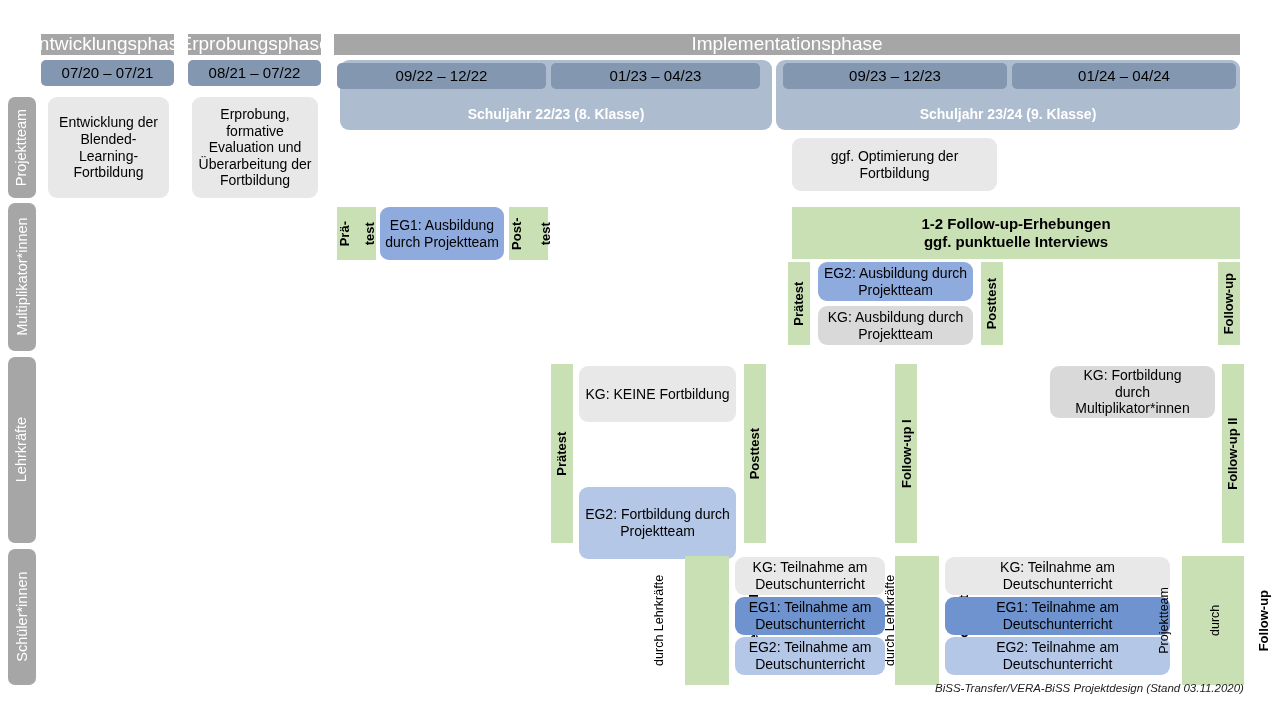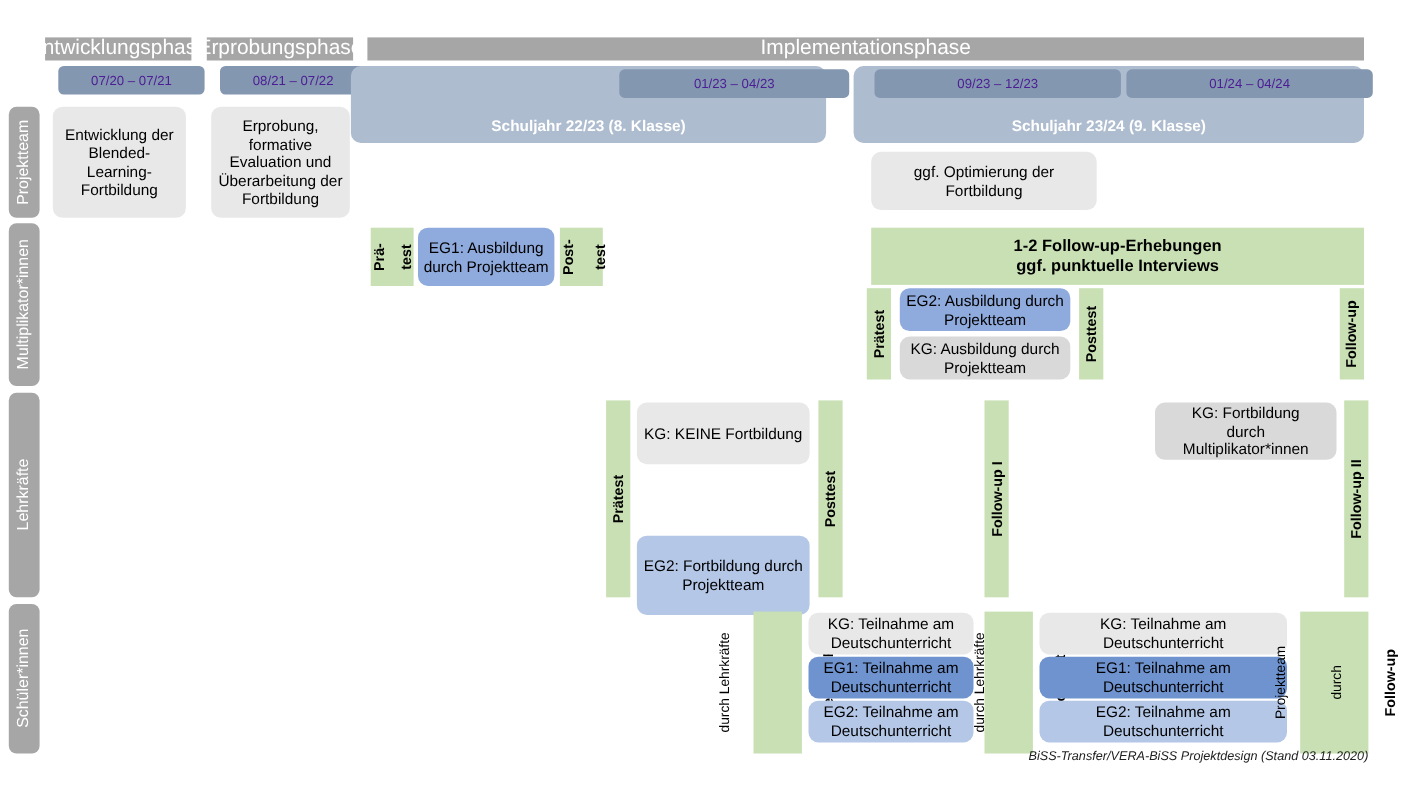--- a/index.html
+++ b/index.html
@@ -13,21 +13,21 @@
   #stage{position:relative;width:1280px;height:720px;}
 
   
   .box{position:absolute;box-sizing:border-box;display:flex;align-items:center;
        justify-content:center;text-align:center;line-height:1.18;}
 
   
   .phase-bar{background:#a6a6a6;color:#ffffff;font-size:19px;height:21px;}
 
   
-  .date-bar{background:#8497b0;color:#4c1d95;font-size:12px;height:26px;border-radius:5px;margin-left:12px;}
+  .date-bar{background:#8497b0;color:#000000;font-size:15px;height:26px;border-radius:5px;}
 
   
   .year-band{background:#aebccf;color:#ffffff;font-size:14px;font-weight:bold;
              border-radius:9px;align-items:flex-end;padding-bottom:7px;}
 
   
   .row-label{background:#a6a6a6;color:#ffffff;border-radius:7px;font-size:14.5px;}
   .row-label span{transform:rotate(-90deg);white-space:nowrap;display:block;}
 
   
@@ -70,22 +70,25 @@
     <span>Implementationsphase</span>
   </div>
 
   <div class="box date-bar" style="left:41px;top:60px;width:133px;">
     <span>07/20 – 07/21</span>
   </div>
   <div class="box date-bar" style="left:188px;top:60px;width:133px;">
     <span>08/21 – 07/22</span>
   </div>
 
-  <div class="box year-band" style="left:319px;top:60px;width:432px;height:70px;">
+  <div class="box year-band" style="left:340px;top:60px;width:432px;height:70px;">
     <span>Schuljahr 22/23 (8. Klasse)</span>
+  </div>
+  <div class="box date-bar" style="left:337px;top:63px;width:209px;">
+    <span>09/22 – 12/22</span>
   </div>
   <div class="box date-bar" style="left:551px;top:63px;width:209px;">
     <span>01/23 – 04/23</span>
   </div>
 
   <div class="box year-band" style="left:776px;top:60px;width:464px;height:70px;">
     <span>Schuljahr 23/24 (9. Klasse)</span>
   </div>
   <div class="box date-bar" style="left:783px;top:63px;width:224px;">
     <span>09/23 – 12/23</span>

